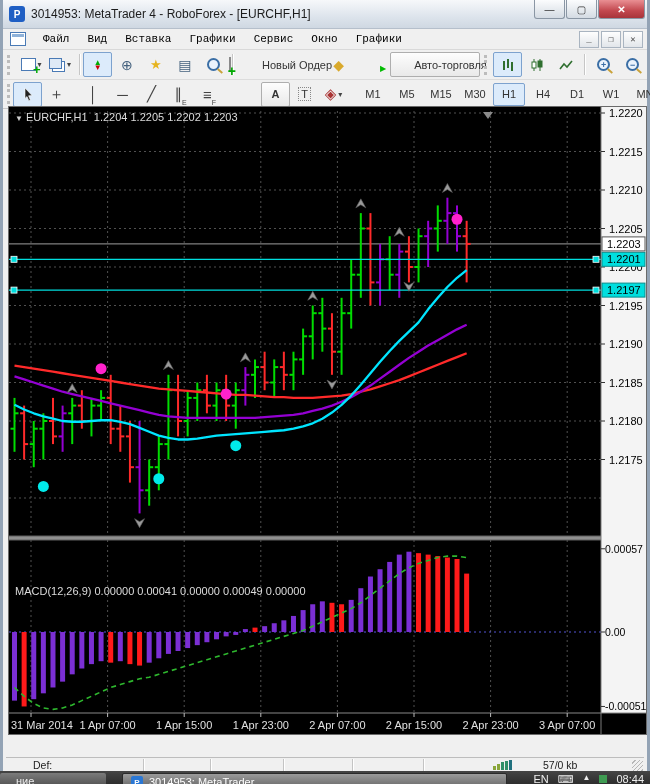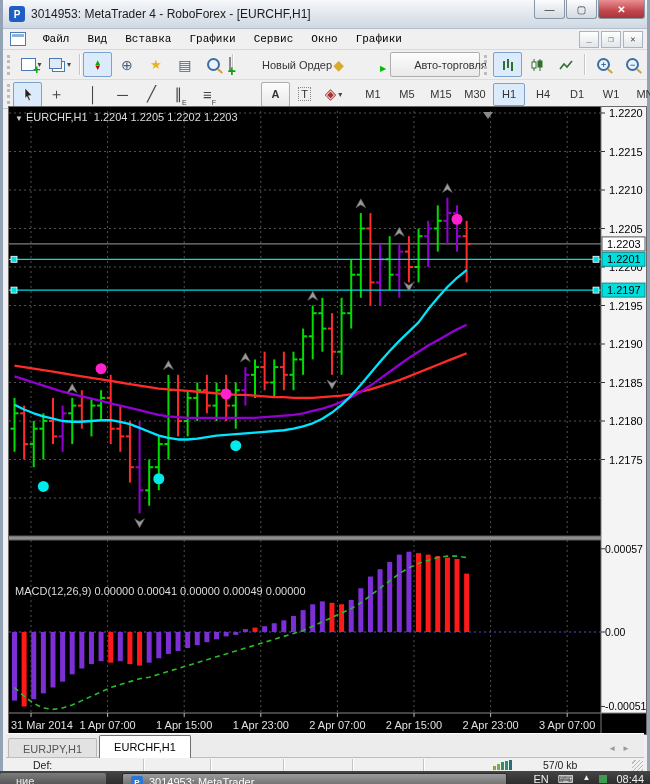--- a/index.html
+++ b/index.html
@@ -592,25 +592,20 @@
         </g>
       </svg>
     <div class="chart-header" data-interactable="false">
       <span class="tri" data-interactable="false">▼</span><span data-interactable="false">EURCHF,H1</span>&nbsp;&nbsp;<span data-interactable="false">1.2204 1.2205 1.2202 1.2203</span>
     </div>
     <div class="macd-header" data-interactable="false">
       <span data-interactable="false">MACD(12,26,9)</span>&nbsp;<span data-interactable="false">0.00000 0.00041 0.00000 0.00049 0.00000</span>
     </div>
   </div>
 
-  <div class="tabbar" data-interactable="false">
-    <span class="tab" data-interactable="true">EURJPY,H1</span>
-    <span class="tab active" data-interactable="true">EURCHF,H1</span>
-    <span class="tabscroll" data-interactable="true">◄►</span>
-  </div>
 
   <div class="statusbar" data-interactable="false">
     <span class="sb-def" data-interactable="true">Def:</span>
     <span class="sb-sep" style="left:137px" data-interactable="false"></span>
     <span class="sb-sep" style="left:204px" data-interactable="false"></span>
     <span class="sb-sep" style="left:277px" data-interactable="false"></span>
     <span class="sb-sep" style="left:346px" data-interactable="false"></span>
     <span class="sb-sep" style="left:417px" data-interactable="false"></span>
     <span class="conn" data-interactable="false">
         <i></i>

